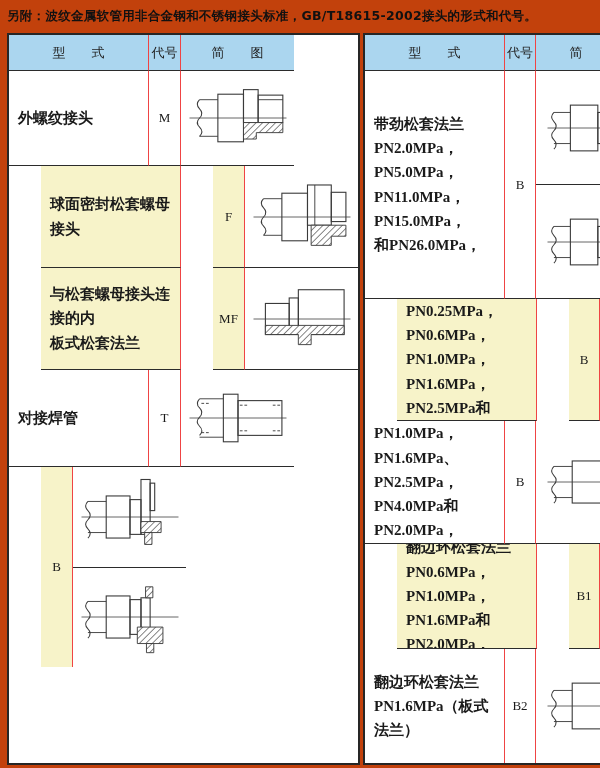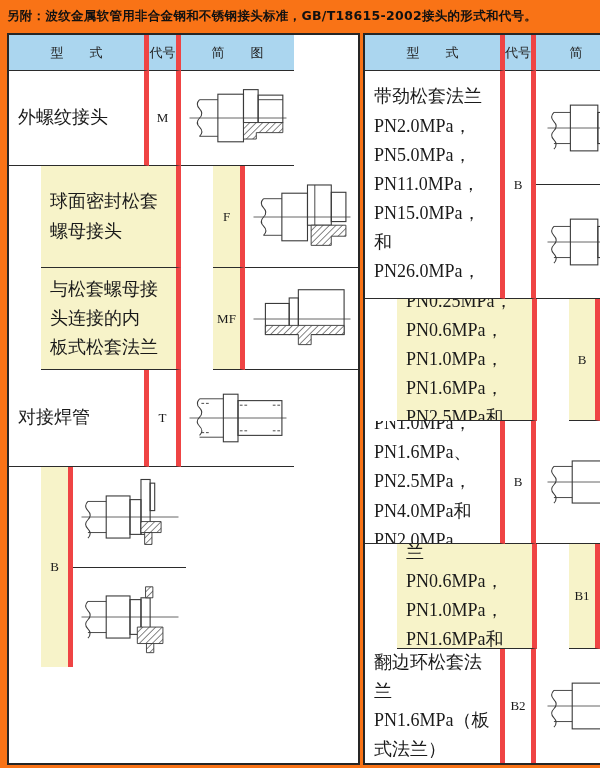--- a/index.html
+++ b/index.html
@@ -1,34 +1,34 @@
 <!DOCTYPE html>
 <html><head>
 <meta charset="utf-8">
 <style>
   html,body{margin:0;padding:0;background:#ffffff;}
-  .page{position:relative;width:600px;height:768px;background:#f97316;overflow:hidden;
+  .page{position:relative;width:600px;height:768px;background:#c2410c;overflow:hidden;
         font-family:"Liberation Serif","DejaVu Serif",serif;color:#1a1a1a;}
   .title{position:absolute;left:7px;top:8px;width:590px;
          font-family:"DejaVu Sans","Liberation Sans",sans-serif;
          font-weight:bold;font-size:12.5px;letter-spacing:.3px;color:#111;}
   .tables{position:absolute;left:7px;top:33px;display:flex;}
   .tbl{border:2px solid #262626;background:#fff;}
   .tbl-left{margin-right:3px;}
   .row{display:flex;}
-  .c{box-sizing:border-box;border-right:5px solid #ef4444;border-bottom:1px solid #2b2b2b;
+  .c{box-sizing:border-box;border-right:1px solid #ef4444;border-bottom:1px solid #2b2b2b;
      display:flex;align-items:center;overflow:hidden;}
   .row .c:last-child{border-right:none;}
   .row:last-child .c{border-bottom:none;}
   
   .lt .col-type{width:140px;} .lt .col-code{width:32px;} .lt .col-diag{width:113px;}
   .rt .col-type{width:140px;} .rt .col-code{width:31px;} .rt .col-diag{width:119px;}
   .hdr .c{background:#ABD6EF;justify-content:center;font-size:13px;color:#222;}
   .hl{background:#F7F3C9;margin-left:32px;}
-  .type-text{padding:4px 4px 4px 9px;font-size:18px;line-height:1.62;white-space:pre-line;}
+  .type-text{padding:4px 4px 4px 9px;font-size:15px;line-height:1.62;white-space:pre-line;font-weight:bold;}
   .col-code{justify-content:center;}
   .code-text{font-size:13px;}
   .col-diag{justify-content:center;padding:0;}
   .fig{width:100%;height:100%;display:flex;align-items:center;justify-content:center;}
   .split{flex-direction:column;align-items:stretch;}
   .sub{flex:1 1 0;display:flex;align-items:center;justify-content:center;overflow:hidden;}
   .sub:first-child{border-bottom:1px solid #2b2b2b;}
   .hidden-defs{position:absolute;width:0;height:0;}
 </style>
 </head>

